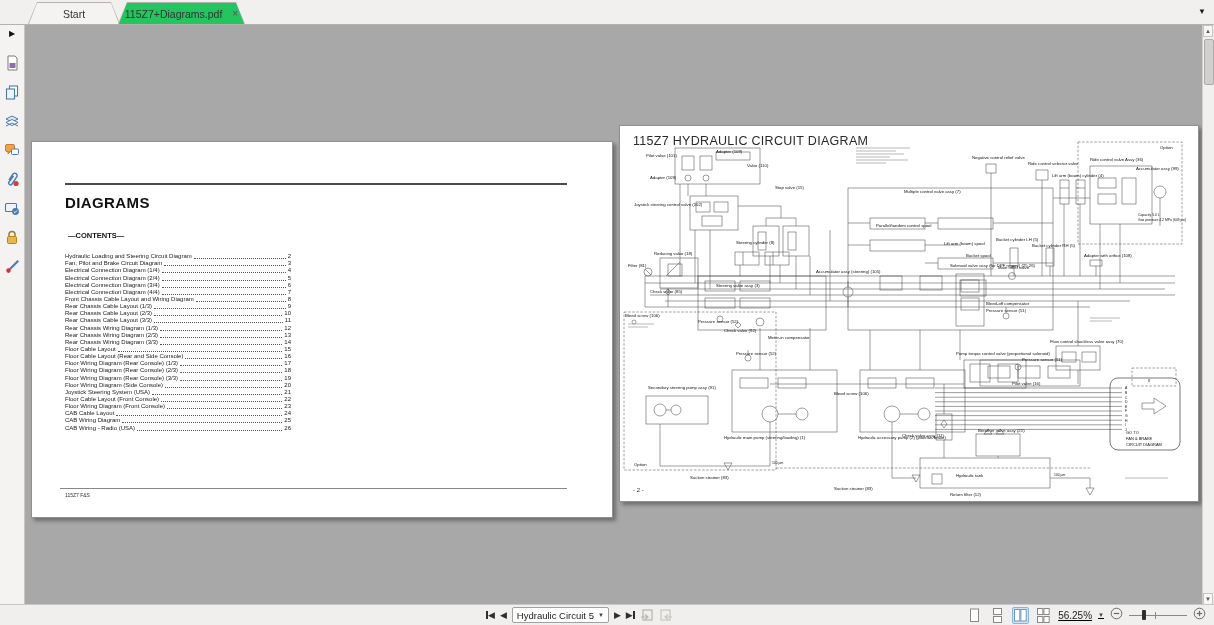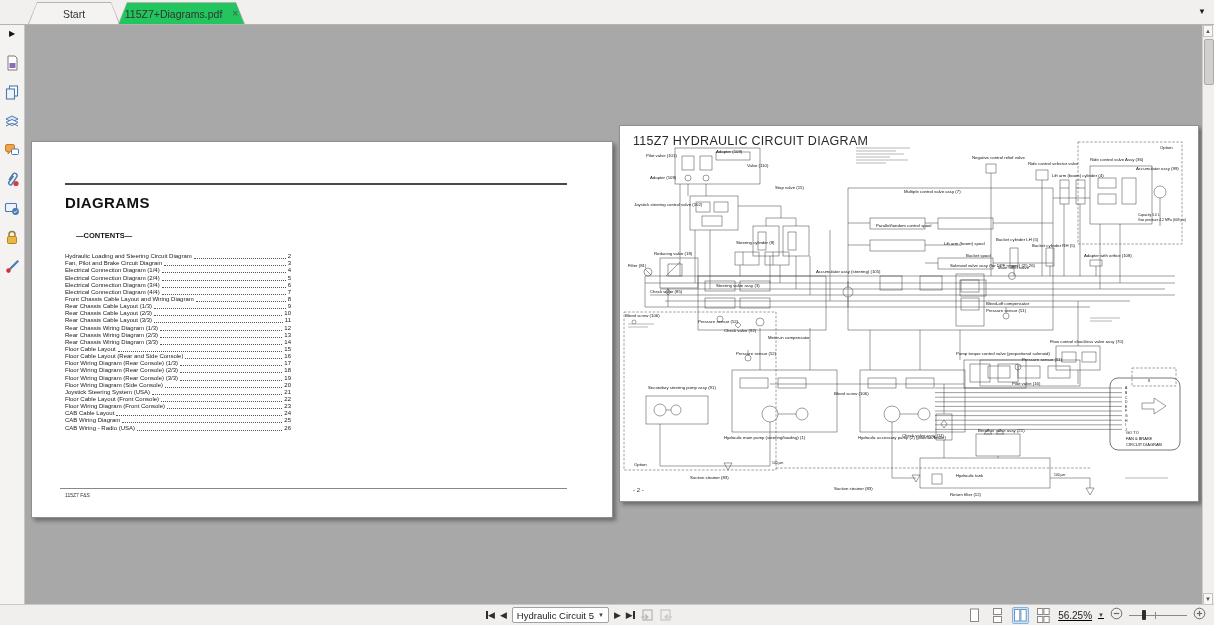--- a/index.html
+++ b/index.html
@@ -28,21 +28,21 @@
   .canvas{position:absolute;top:25px;left:25px;right:11px;bottom:20px;background:#a8a8a8;overflow:hidden;}
   .page{position:absolute;background:#fff;border:1px solid #909090;
     box-shadow:3px 3px 4px rgba(0,0,0,.35);}
   #page-left{left:6px;top:100px;width:580px;height:375px;margin-top:16px;}
   #page-right{left:594px;top:100px;width:578px;height:375px;}
 
   
   .rule-top{position:absolute;left:33px;top:41px;width:502px;height:2px;background:#4a4a4a;}
   .lp-heading{position:absolute;left:33px;top:52px;font-size:15px;font-weight:bold;color:#111;
     letter-spacing:.4px;}
-  .lp-contents{position:absolute;left:44px;top:89px;font-size:7.5px;font-weight:bold;color:#111;}
+  .lp-contents{position:absolute;left:36px;top:89px;font-size:7.5px;font-weight:bold;color:#111;}
   .toc{position:absolute;left:33px;top:111px;width:226px;}
   .toc-row{display:flex;align-items:flex-end;height:7.15px;font-size:6px;line-height:7px;color:#1a1a1a;}
   .toc-label{white-space:nowrap;}
   .toc-dots{flex:1;border-bottom:1px dotted #555;margin:0 2px 1px 2px;}
   .toc-page{white-space:nowrap;}
   .rule-bottom{position:absolute;left:28px;top:346px;width:507px;height:1px;background:#888;}
   .lp-footer{position:absolute;left:33px;top:350px;font-size:5px;color:#333;}
 
   
   .rp-title{position:absolute;left:13px;top:8px;font-size:12.5px;color:#2a2a2a;letter-spacing:.3px;}

